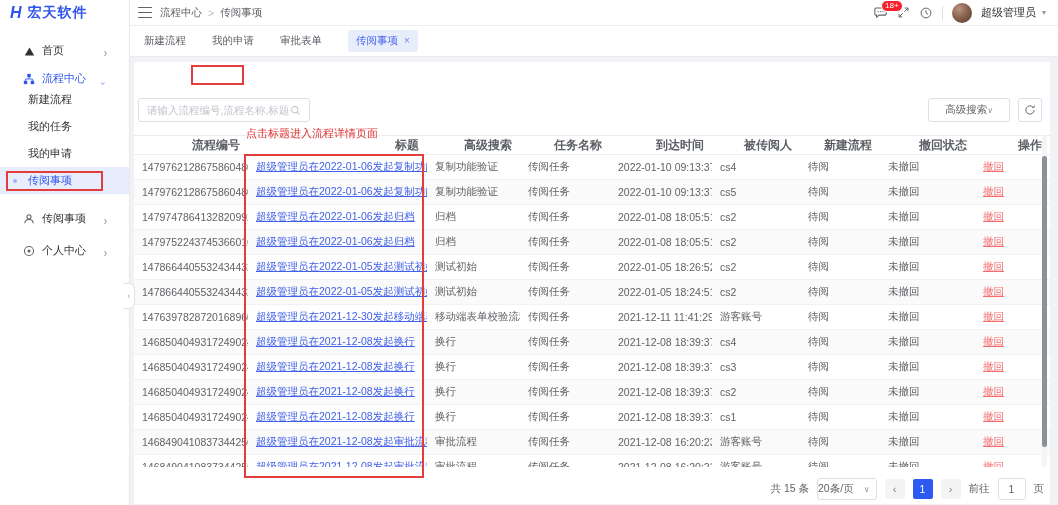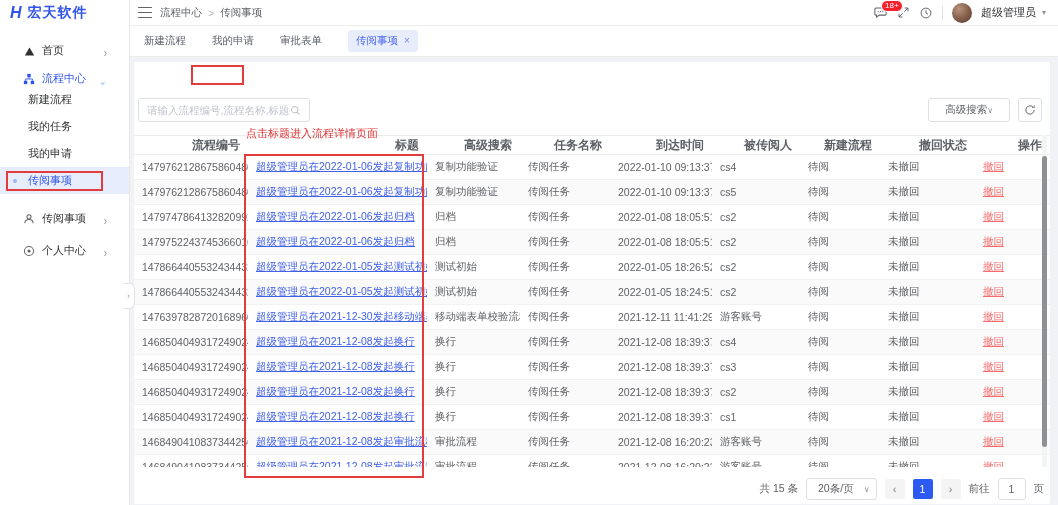--- a/index.html
+++ b/index.html
@@ -84,21 +84,21 @@
     white-space:nowrap; overflow:hidden; }
   .grid tbody tr:nth-child(even) { background:#fafafa; }
   .title-link { color:#4161e8; text-decoration:underline; cursor:pointer; }
   .action-link { color:#f56c6c; text-decoration:underline; cursor:pointer; }
 
   .scroll-track { position:absolute; right:3px; top:73px; width:5px; height:332px; background:#f4f4f4; border-radius:3px; }
   .scroll-thumb { position:absolute; right:3px; top:94px; width:5px; height:291px; background:#8d9095; border-radius:3px; cursor:pointer; }
 
   
   .pager { position:absolute; top:416px; right:6px; display:flex; align-items:center; gap:8px; font-size:10.5px; color:#606266; }
-  .pg-select { height:22px; border:1px solid #dcdfe6; border-radius:3px; padding:0 6px 0 11px; display:flex; align-items:center; gap:10px; background:#fff; cursor:pointer; }
+  .pg-select { height:22px; border:1px solid #dcdfe6; border-radius:3px; padding:0 6px 0 0; display:flex; align-items:center; gap:10px; background:#fff; cursor:pointer; }
   .pg-select .v { font-size:8px; color:#909399; }
   .pg-btn { width:20px; height:20px; background:#f4f4f5; color:#7a7f87; border-radius:2px;
     display:flex; align-items:center; justify-content:center; font-size:11px; cursor:pointer; }
   .pg-cur { width:20px; height:20px; background:#2d5af1; color:#fff; border-radius:2px;
     display:flex; align-items:center; justify-content:center; font-size:10.5px; cursor:pointer; }
   .pg-goto-input { width:28px; height:22px; border:1px solid #dcdfe6; border-radius:3px; text-align:center;
     font-size:10.5px; color:#606266; outline:none; font-family:inherit; }
 
   
   .anno-box { position:absolute; border:2px solid #e23c3c; pointer-events:none; z-index:9; }

